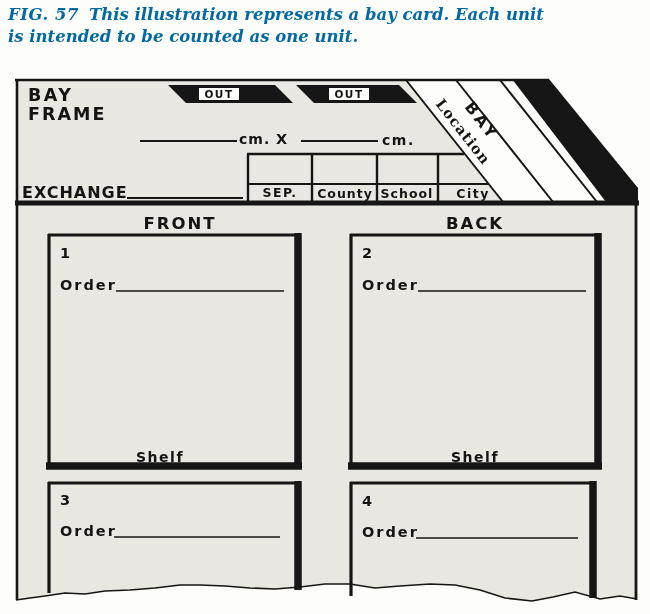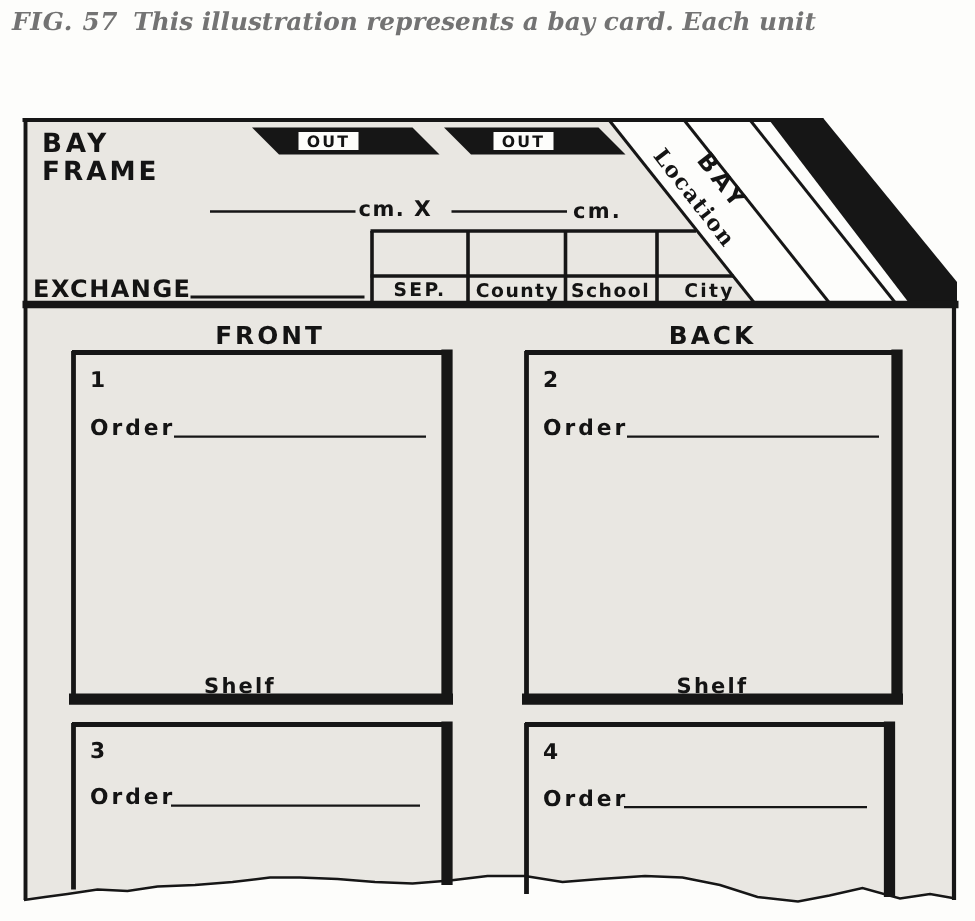--- a/index.html
+++ b/index.html
@@ -1,35 +1,36 @@
 <!DOCTYPE html>
 <html><head>
 <meta charset="utf-8">
 <style>
   html,body{margin:0;padding:0;background:#ffffff;}
   .page{position:relative;width:650px;height:614px;background:#fdfdfb;overflow:hidden;}
   .caption{position:absolute;left:8px;top:4px;width:600px;
     font-family:"DejaVu Serif","Liberation Serif",serif;
-    font-style:italic;font-weight:600;font-size:16.5px;line-height:21.5px;color:#737373;}
+    font-style:italic;font-weight:600;font-size:16.5px;line-height:21.5px;color:#0369a1;}
   .cap-line{white-space:nowrap;}
   .fig{font-weight:bold;margin-right:10px;letter-spacing:0.5px;}
   svg{position:absolute;left:0;top:0;}
   .ln{stroke:#161616;fill:none;stroke-linecap:butt;}
   .s{font-family:"DejaVu Sans","Liberation Sans",sans-serif;fill:#141414;}
   .serif{font-family:"DejaVu Serif","Liberation Serif",serif;fill:#141414;}
   .b{font-weight:bold;}
   .sb{font-weight:600;}
 </style>
 </head>
 <body>
 
 <div class="page">
 
   <div class="caption">
     <div class="cap-line"><span class="fig">FIG. 57</span><span>This illustration represents a bay card. Each unit</span></div>
+    <div class="cap-line">is intended to be counted as one unit.</div>
   </div>
 
   <svg width="650" height="614" viewBox="0 0 650 614">
 
     <polygon points="16,203 637,203 637,599 620,596 600,599 575,592 553,597 532,601 505,598 480,590 455,585 430,584 400,586 375,588 350,584 325,584 300,587 275,589 250,588 225,586 200,585 180,585 155,588 130,590 105,591 85,594 65,593 45,596 30,598 16,600" fill="#e9e7e2"></polygon>
 
     <polygon points="16,80 406,80 503,203 16,203" fill="#e9e7e2"></polygon>
 
     <path class="ln" d="M15,80 L549,80" stroke-width="2.6"></path>
     <path class="ln" d="M17,80 L17,600" stroke-width="2.6"></path>

